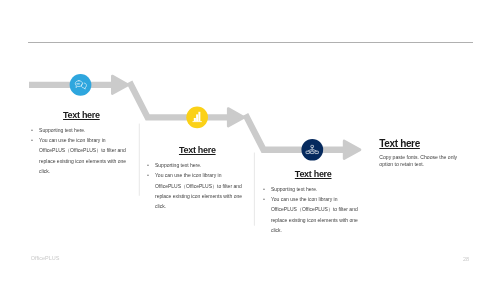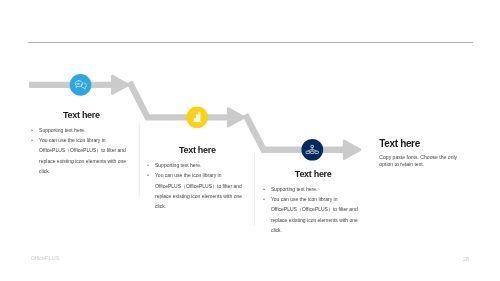--- a/index.html
+++ b/index.html
@@ -10,21 +10,21 @@
 
   .topline{position:absolute;left:27.5px;top:41.7px;width:445px;height:1px;background:#b0b0b0;}
 
   .footer-logo{position:absolute;left:30.8px;top:255.3px;font-size:5.5px;color:#c9c9c9;}
   .page-num{position:absolute;left:462.9px;top:255.8px;font-size:5.5px;color:#c9c9c9;}
 
   svg.stage{position:absolute;left:0;top:0;width:500px;height:281px;}
 
   .blk{position:absolute;}
   .blk .title{font-size:9px;font-weight:bold;color:#1a1a1a;text-align:center;
-              letter-spacing:-0.3px;line-height:9px;}
+              letter-spacing:-0.3px;line-height:9px;text-decoration:underline;}
   .blk ul{margin:5.2px 0 0 0;padding:0;list-style:none;}
   .blk li{position:relative;font-size:5px;color:#3d3d3d;line-height:10.2px;
           padding-left:7.4px;word-break:keep-all;}
   .blk li .b{position:absolute;left:-0.6px;top:-0.15px;color:#7d7d7d;font-size:5.6px;}
 
   .blk4 .title{text-align:left;font-size:10px;letter-spacing:-0.35px;line-height:10px;}
   .blk4 p{margin:4.7px 0 0 0;font-size:5.1px;color:#3d3d3d;line-height:7.3px;word-break:keep-all;}
 </style>
 </head>
 <body>

